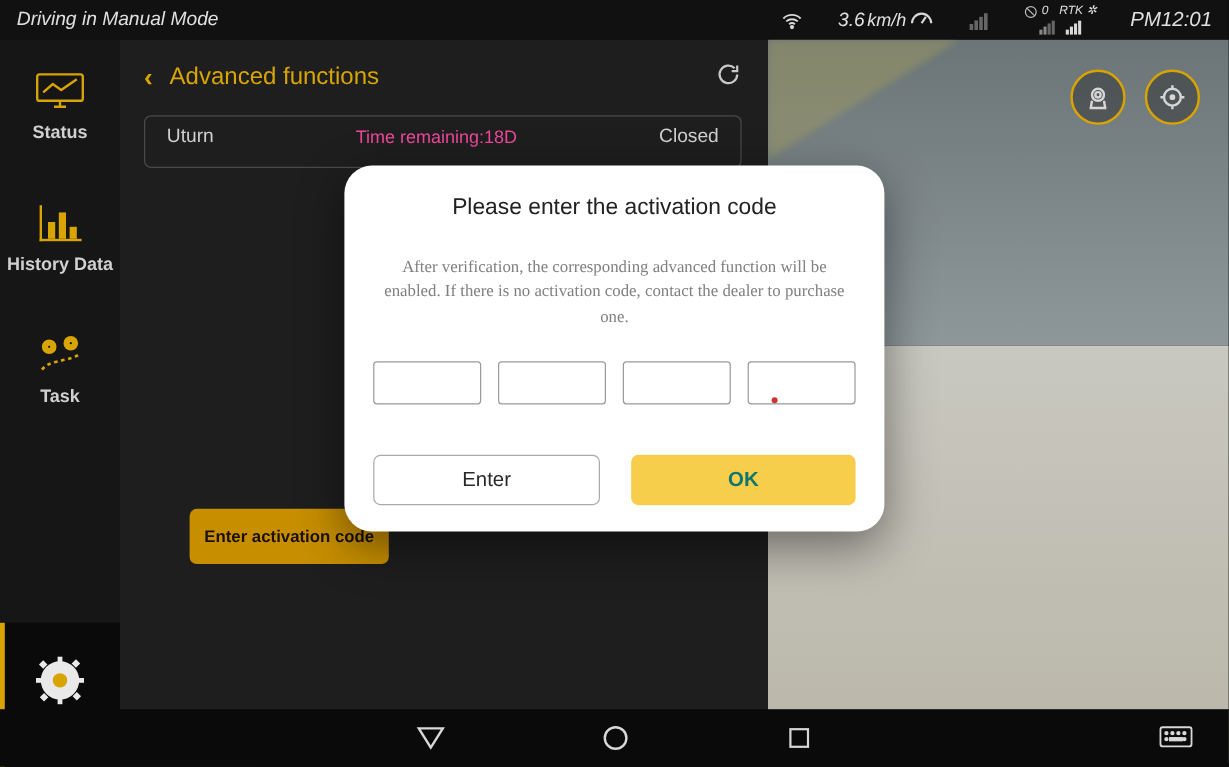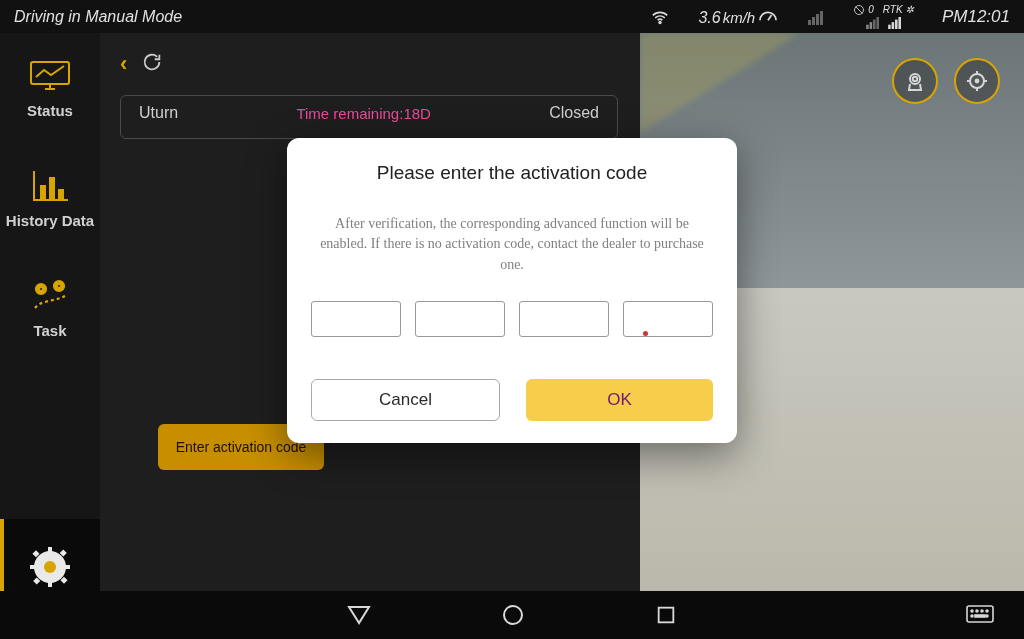--- a/index.html
+++ b/index.html
@@ -69,54 +69,54 @@
     margin: 6px 22px 0 20px; height: 44px; border: 1px solid #4a4a4a; border-radius: 6px;
     display: flex; align-items: flex-end; padding: 16px 18px; color: #cfcfcf; font-size: 16px;
     justify-content: space-between;
   }
   .func-time { color: #ec4899; font-size: 15px;}
   .func-status { color: #cfcfcf; }
 
   .enter-code-btn {
     position: absolute; top: 424px; left: 158px; width: 166px; height: 46px;
     background: #c78f00; color: #1c1100; border-radius: 6px; border: none;
-    font-size: 14px; display:flex; align-items:center; justify-content:center;
+    font-size: 14px; display:flex; align-items:center; justify-content:center;font-weight:bold;
   }
 
   
   .navbar {
     position: absolute; left: 0; right: 0; bottom: 0; height: 48px; background: #0a0a0a;
     display: flex; align-items: center; justify-content: center; gap: 130px;
   }
   .navbar .kbd { position: absolute; right: 30px; color: #d8d8d8; }
   .navbar svg { display:block; }
 
   
   .overlay {
     position: absolute; inset: 0; display: flex; align-items: flex-start; justify-content: center;
   }
   .dialog {
-    margin-top: 138px; width: 450px; background: #fff; border-radius: 12px;
+    margin-top: 138px; width: 450px; background: #fff; border-radius: 23px;
     box-shadow: 0 12px 40px rgba(0,0,0,.45); padding: 24px 24px 22px 24px;
     display: flex; flex-direction: column; align-items: stretch;
   }
   .dialog-title { text-align: center; font-size: 19px; color: #222; font-weight: 500; }
   .dialog-desc { margin-top: 30px; text-align: center; font-size: 14px; color: #808080; line-height: 1.45; padding: 0 4px; font-family: Liberation Serif, serif;}
   .code-row { display: flex; gap: 14px; margin-top: 26px; justify-content: center; align-items:center;}
   .code-input {
     width: 90px; height: 36px; border: 1px solid #999; border-radius: 3px; background: #fff;
     padding: 0 6px; font-size: 14px;
   }
   .redspot { width:5px; height:5px; border-radius:50%; background:#c33; position: relative; left:-24px; top:12px; }
   .dialog-actions { display: flex; gap: 26px; margin-top: 42px; }
   .btn {
     flex: 1; height: 42px; border-radius: 6px; font-size: 17px; display:flex; align-items:center; justify-content:center;
   }
   .btn-cancel { background: #fff; border: 1px solid #aaa; color: #2a2a2a; }
-  .btn-ok { background: #f7cd4c; border: none; color: #701a75; font-weight: 400; }
+  .btn-ok { background: #f7cd4c; border: none; color: #0f766e; font-weight: 700; }
 </style>
 </head>
 <body>
 
 <div class="bg">
   <div class="bg-left"></div>
   <div class="bg-right">
     <div class="sky"></div>
     <div class="ground"></div>
     <div class="horizon-accent"></div>
@@ -245,20 +245,21 @@
         <circle cx="20" cy="20" r="6" fill="#d8a400"></circle>
       </svg>
     </span>
     <span>Settings</span>
   </div>
 </div>
 
 <div class="panel">
   <div class="panel-head">
     <span class="back-chev">‹</span>
+    <span class="panel-title">Advanced functions</span>
     <span class="refresh-ico">
       <svg width="22" height="22" viewBox="0 0 24 24" fill="none" stroke="#c8c8c8" stroke-width="2">
         <path d="M20 12a8 8 0 1 1-2.34-5.66"></path>
           <path d="M20 4v5h-5"></path>
       </svg>
     </span>
   </div>
   <div class="func-row">
     <span>Uturn</span>
     <span class="func-time">Time remaining:18D</span>
@@ -308,20 +309,20 @@
       <input class="code-input" value="" style="">
       <input class="code-input" value="" style="">
       <input class="code-input" value="" style="">
       <div style="position:relative;">
         <input class="code-input" value="" style="">
         <div class="redspot" style="position:absolute; left:20px; top:30px;"></div>
       </div>
     </div>
     <div class="dialog-actions">
       <button class="btn btn-cancel">
-        <span>Cancel</span>
+        <span>Enter</span>
       </button>
       <button class="btn btn-ok">
         <span>OK</span>
       </button>
     </div>
   </div>
 </div>
 
 </body></html>

